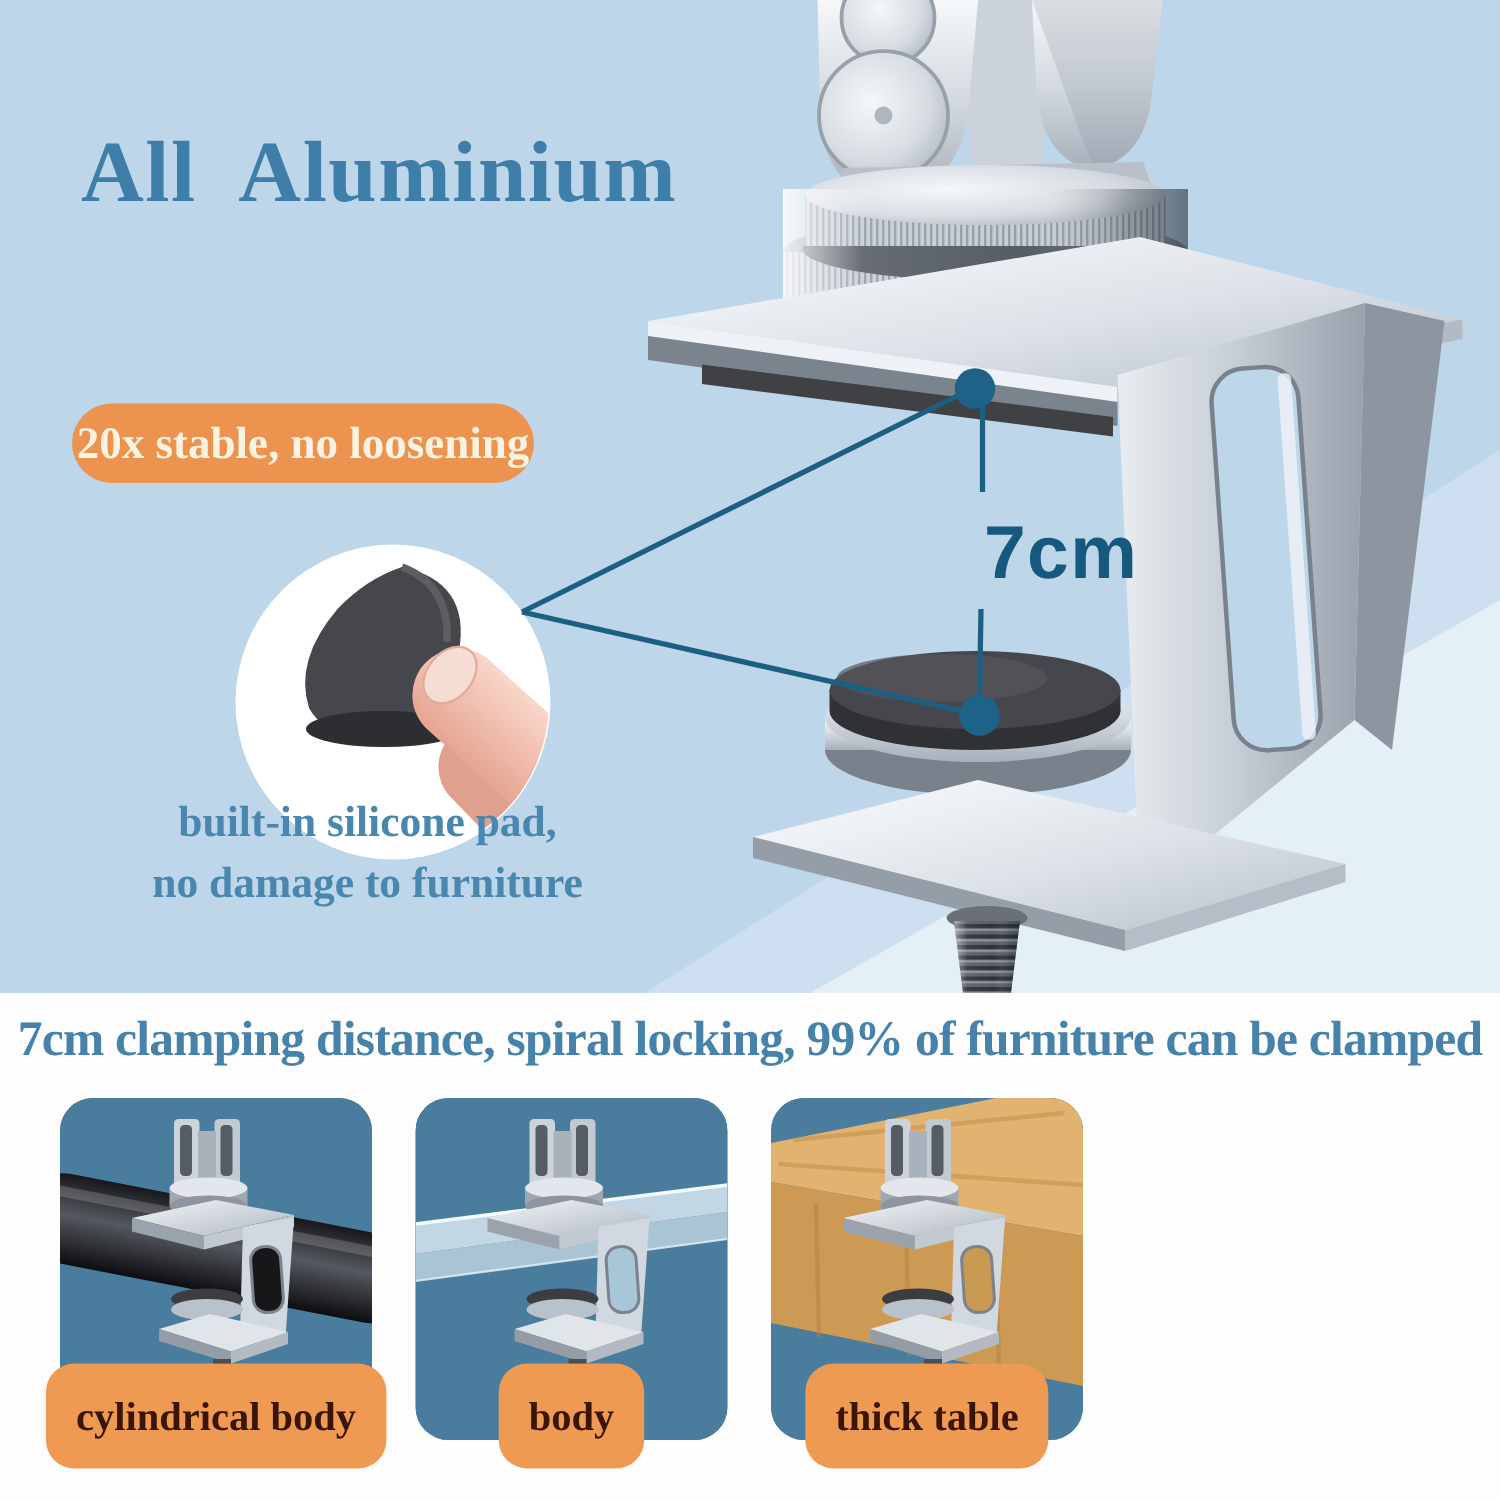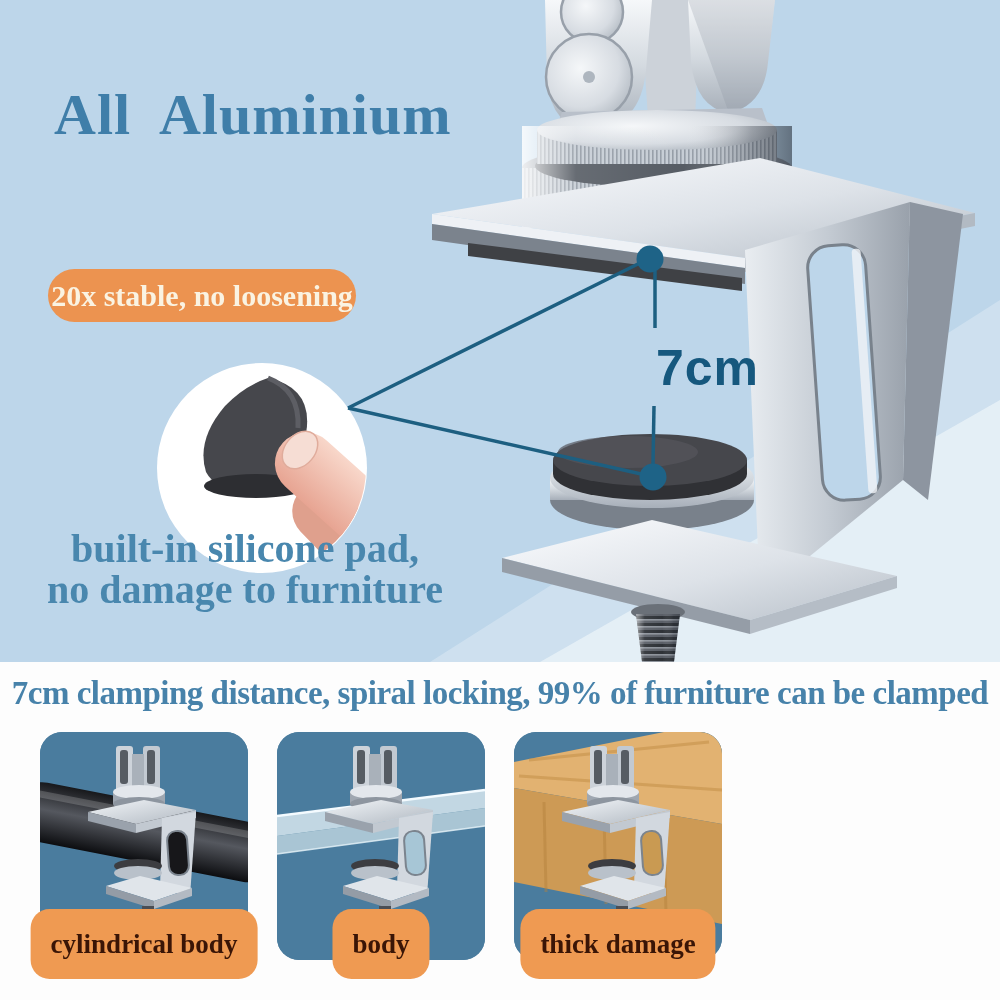--- a/index.html
+++ b/index.html
@@ -30,21 +30,21 @@
     background:#ec9350;border-radius:27px;display:flex;align-items:center;justify-content:center;
     color:#faf3e2;font-size:30px;font-weight:bold;margin-top:42px;
   }
   .distance{
     position:absolute;left:589px;top:339px;width:170px;text-align:right;z-index:4;
     color:#16587e;font-size:50px;font-weight:bold;
     font-family:"Liberation Sans", sans-serif;letter-spacing:1px;
   }
   .inset-caption{
     position:absolute;left:15px;top:528px;width:460px;text-align:center;z-index:3;
-    color:#4987ae;font-size:40px;font-weight:bold;line-height:41px;
+    color:#4987ae;font-size:29px;font-weight:bold;line-height:41px;
   }
   
   .bottom{
     position:absolute;left:0;top:662px;width:1000px;height:338px;background:#fdfdfd;font-family:Liberation Serif, serif;
   }
   .feature-headline{
     margin:0;padding-top:13px;text-align:center;
     color:#4782aa;font-size:33px;font-weight:bold;letter-spacing:-0.5px;
   }
   .cards{
@@ -305,17 +305,17 @@
           <rect width="208" height="228" fill="#4a7c9e"></rect>
           <g>
             <polygon points="0,30 150,0 208,0 208,92 0,56" fill="#e2b271"></polygon>
             <path d="M15,28 L195,10 M5,44 L208,58" stroke="#c08b43" stroke-width="3" opacity=".5" fill="none"></path>
             <polygon points="0,56 208,92 208,192 0,150" fill="#cd9a55"></polygon>
             <path d="M30,70 L32,160 M90,82 L92,172 M150,92 L152,184" stroke="#b3803c" stroke-width="3" opacity=".45" fill="none"></path>
           </g>
           <use href="#miniclamp" x="42" y="14" width="120" height="190"></use>
         </svg>
       </div>
-      <div class="card-label">thick damage</div>
+      <div class="card-label">thick table</div>
     </div>
 
   </div>
 </div>
 
 </body></html>

